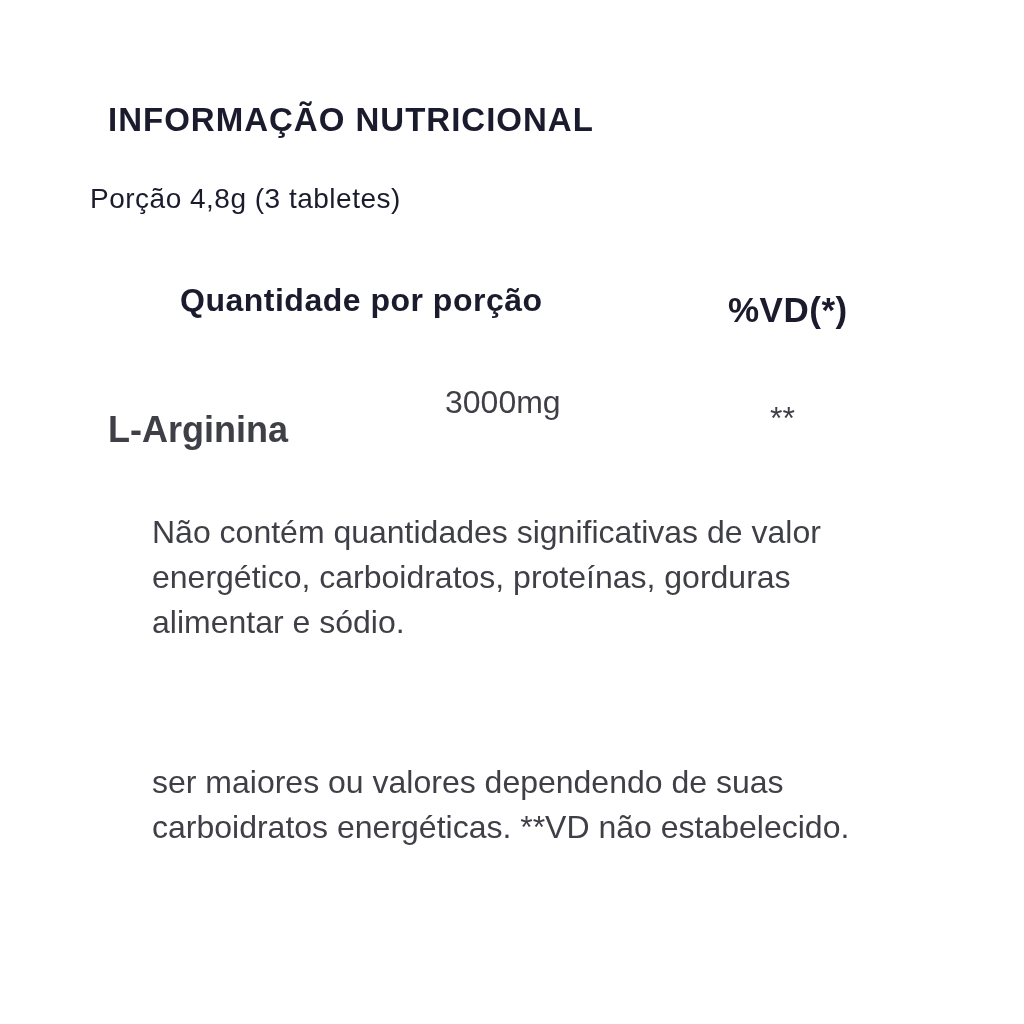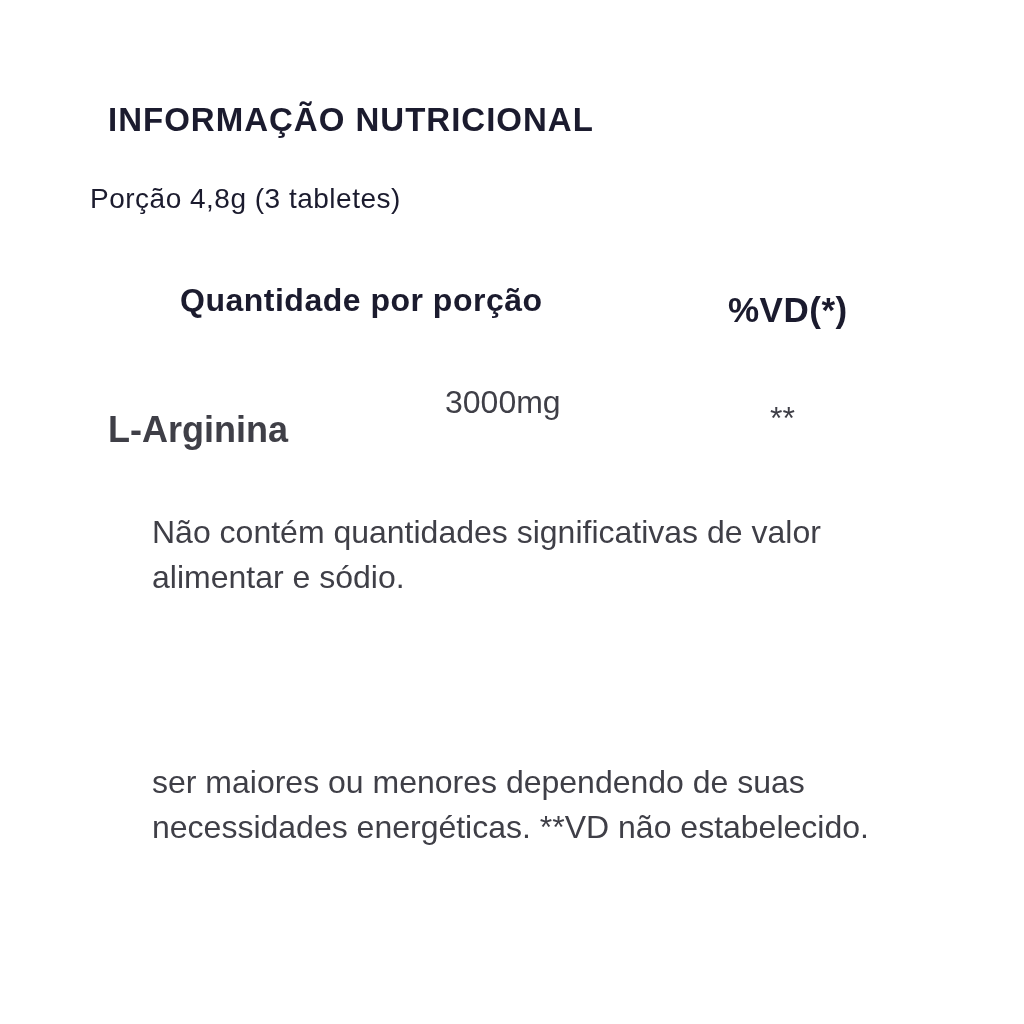--- a/index.html
+++ b/index.html
@@ -90,21 +90,22 @@
   <div class="abs col-header-vd">%VD(*)</div>
 
   <div>
     <span class="abs nutrient-name">L-Arginina</span>
     <span class="abs nutrient-amount">3000mg</span>
     <span class="abs nutrient-vd">**</span>
   </div>
 
   <div class="abs paragraph paragraph-1">
     <div>Não contém quantidades significativas de valor</div>
+    <div>energético, carboidratos, proteínas, gorduras</div>
     <div>alimentar e sódio.</div>
   </div>
 
   <div class="abs paragraph paragraph-2">
-    <div>ser maiores ou menores dependendo de suas</div>
-    <div>necessidades energéticas. **VD não estabelecido.</div>
+    <div>ser maiores ou valores dependendo de suas</div>
+    <div>carboidratos energéticas. **VD não estabelecido.</div>
   </div>
 
 </div>
 
 </body></html>

